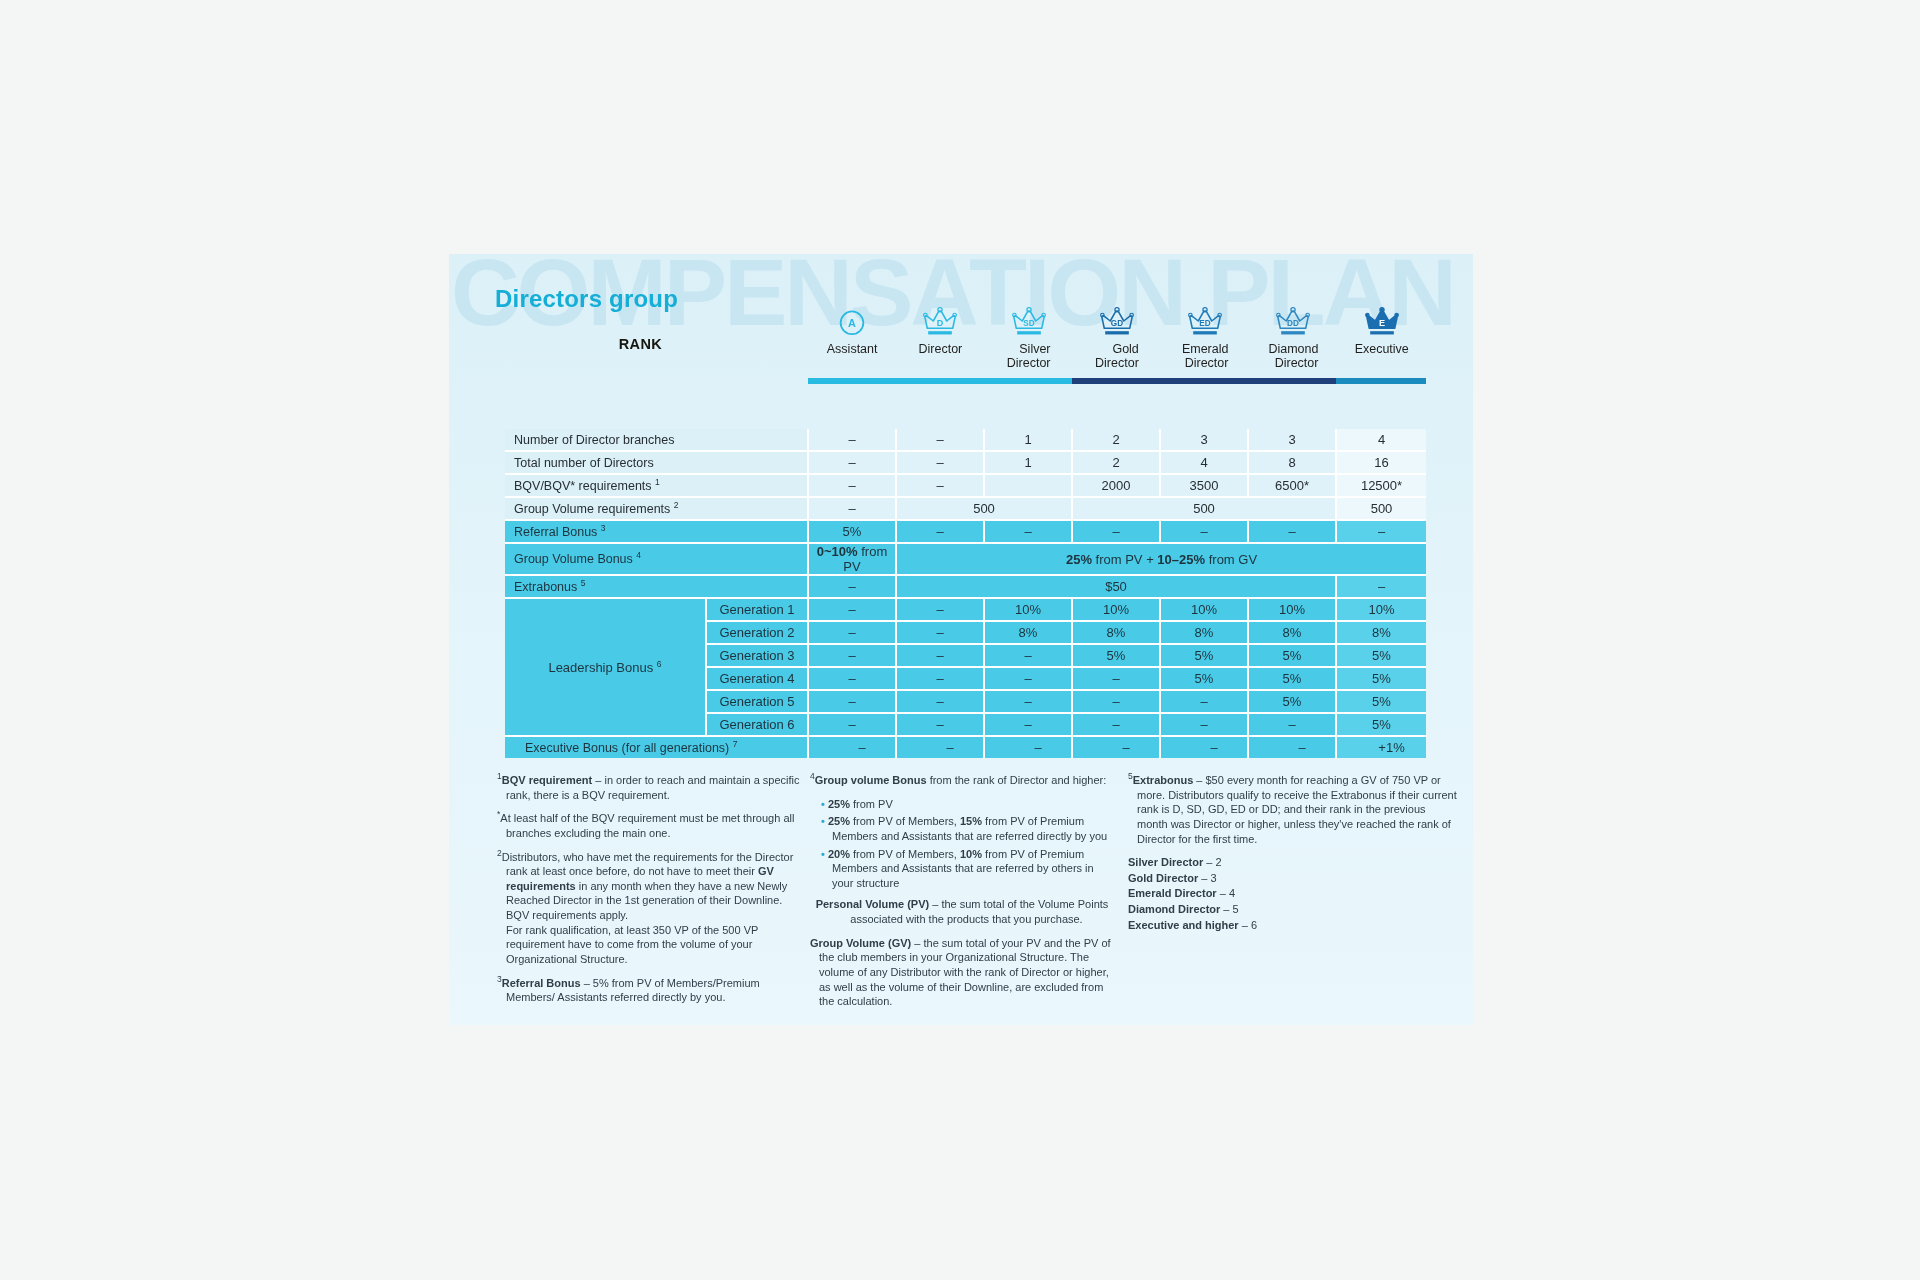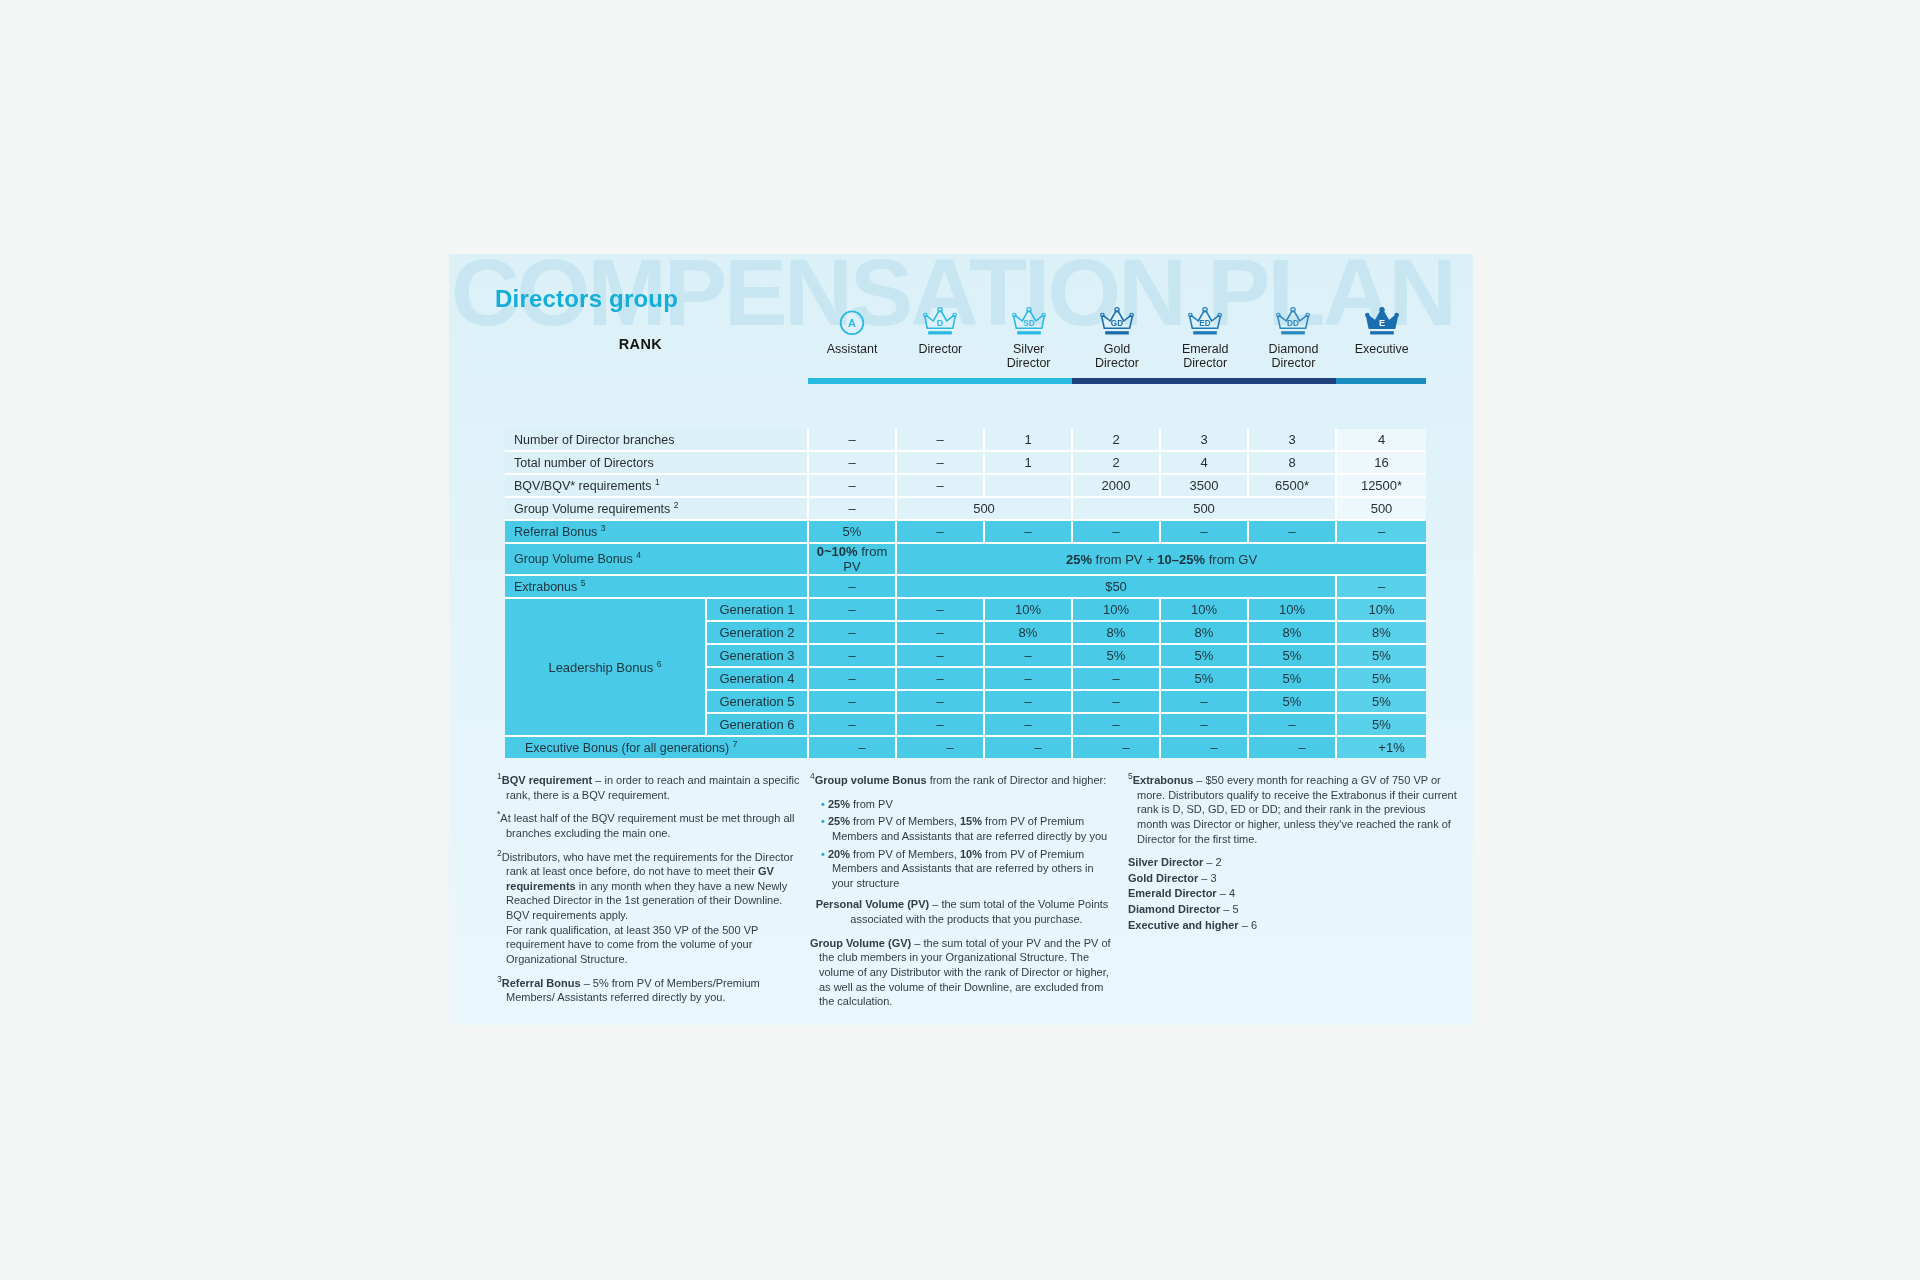--- a/index.html
+++ b/index.html
@@ -8,21 +8,21 @@
   .panel{position:absolute;left:449px;top:254px;width:1024px;height:771px;overflow:hidden;
          background:linear-gradient(180deg,#dcf0f8 0%,#e2f4fa 40%,#eaf7fc 100%);}
   .watermark{position:absolute;left:2px;top:-9px;font-size:95px;font-weight:bold;
              letter-spacing:-3px;color:#c8e6f2;white-space:nowrap;line-height:1;}
   .title{position:absolute;left:46px;top:31px;font-size:24px;font-weight:bold;color:#14aed6;letter-spacing:.2px;}
   .rank-hdr{position:absolute;left:40px;top:82px;width:303px;text-align:center;
             font-size:14.5px;font-weight:bold;color:#17170f;letter-spacing:.4px;}
   .ranks-row{position:absolute;left:359px;top:48px;width:618px;display:flex;}
   .rank-col{width:88.28px;display:flex;flex-direction:column;align-items:center;}
   .rank-icon{height:38px;display:flex;align-items:flex-end;}
-  .rank-lines{margin-top:2px;text-align:center;font-size:12.5px;line-height:1.12;color:#1f1f1d;}
+  .rank-lines{margin-top:2px;text-align:right;font-size:12.5px;line-height:1.12;color:#1f1f1d;}
   .top-bars{position:absolute;left:359px;top:124px;width:618px;height:6px;display:flex;}
   .top-bars div{height:6px;}
   .tbl-wrap{position:absolute;left:56px;top:130px;}
   table.tbl{border-collapse:collapse;table-layout:fixed;width:921px;margin-top:45px;}
   table.tbl td{border:2px solid #ffffff;height:21px;padding:0;text-align:center;vertical-align:middle;
                font-size:13px;color:#272e33;}
   table.tbl td:first-child{border-left:0;}
   table.tbl td:last-child{border-right:0;}
   table.tbl tr:first-child td{border-top:0;}
   table.tbl tr:last-child td{border-bottom:0;padding-left:20px;}

